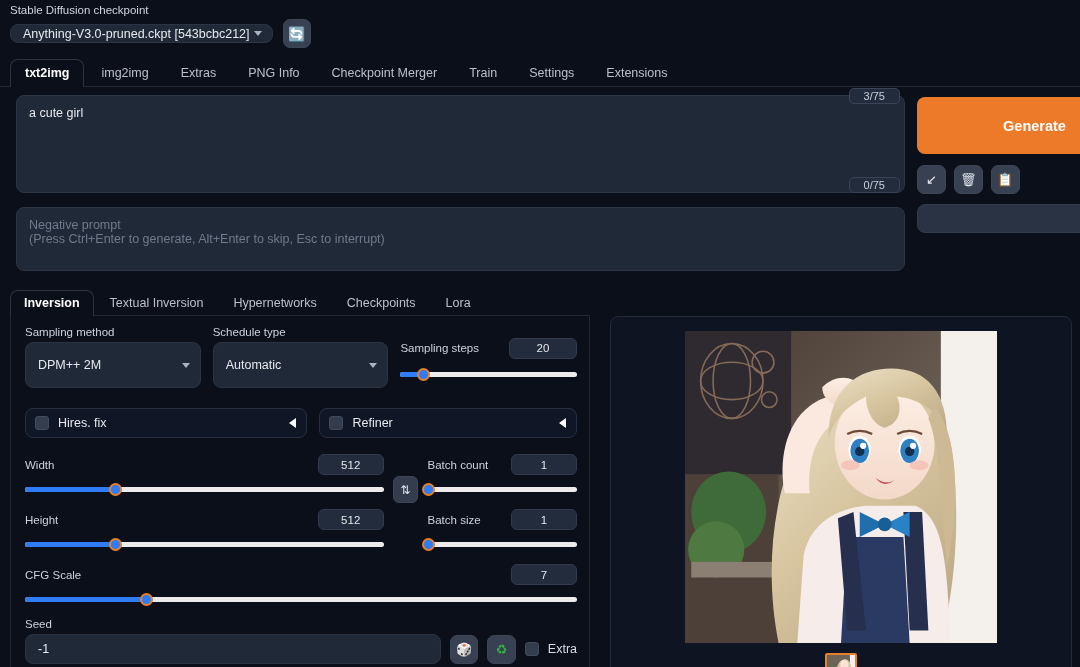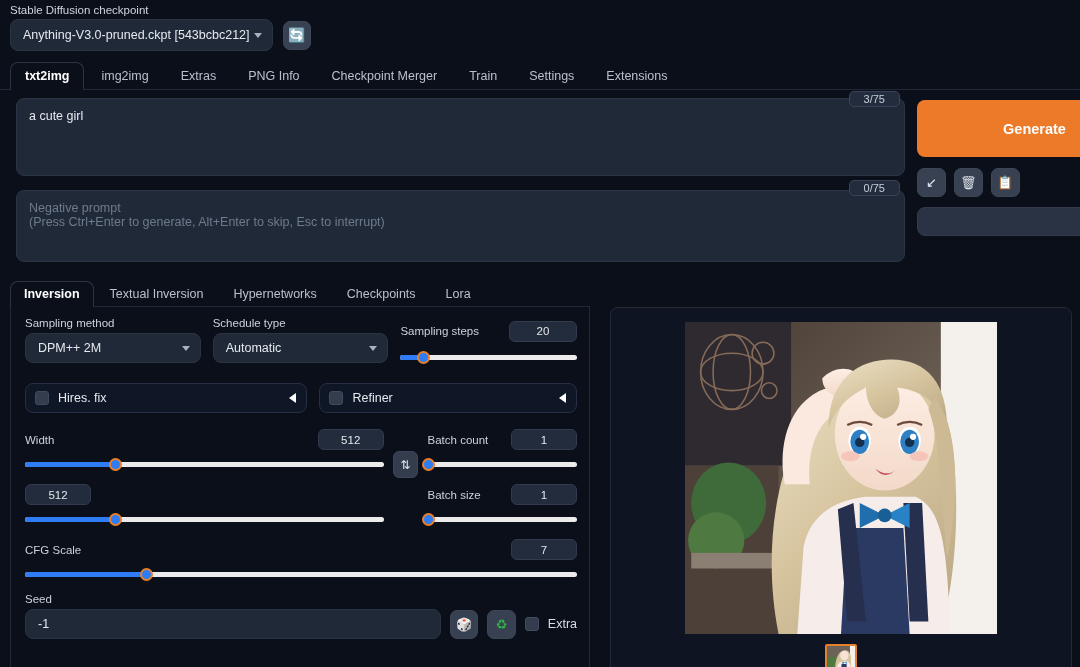--- a/index.html
+++ b/index.html
@@ -10,21 +10,21 @@
     color: #d9dde5;
     overflow: hidden;
   }
   .app { position: relative; width: 1080px; height: 667px; }
 
   
   .topbar { padding: 4px 0 0 10px; }
   .topbar-label { font-size: 11.5px; color: #cfd4de; margin-bottom: 3px; }
   .ckpt-row { display: flex; align-items: center; gap: 10px; }
   .ckpt-select {
-    width: 263px; height: 32px;
+    width: 263px; height: 19px;
     background: #1f2937; border: 1px solid #2b3443; border-radius: 8px;
     display: flex; align-items: center; padding: 0 10px 0 12px;
     font-size: 12.5px; color: #e6e9ef; cursor: pointer;
   }
   .ckpt-select .val { flex: 1; white-space: nowrap; overflow: hidden; }
   .caret { width: 0; height: 0; border-left: 4px solid transparent;
            border-right: 4px solid transparent; border-top: 5px solid #aab2c0; }
   .icon-btn {
     width: 28px; height: 29px; border-radius: 7px;
     background: #374151; border: 1px solid #3d4655;
@@ -50,22 +50,22 @@
 
   
   .prompt-wrap { display: flex; padding: 8px 0 0 16px; gap: 12px; }
   .prompt-col { width: 889px; position: relative; }
   .ta {
     width: 889px; background: #202938;
     border: 1px solid #2c3546; border-radius: 8px;
     color: #e6e9ef; font-size: 12.5px; font-family: "Liberation Sans", sans-serif;
     padding: 10px 12px; resize: none; outline: none; display: block;
   }
-  #prompt-textarea { height: 78px; }
-  #negative-textarea { height: 72px; margin-top: 14px; color:#e6e9ef; }
+  #prompt-textarea { height: 98px; }
+  #negative-textarea { height: 64px; margin-top: 14px; color:#e6e9ef; }
   .ta::placeholder { color: #6f7a8c; }
   .token-badge {
     position: absolute; right: 5px;
     background: #232c3c; border: 1px solid #3a4458; border-radius: 5px;
     font-size: 11px; color: #c7cedb; padding: 1px 14px; z-index: 5;
   }
   #tok-pos { top: -7px; }
   #tok-neg { top: 82px; }
 
   
@@ -110,21 +110,21 @@
   .body-row { display: flex; }
   .left-panel {
     width: 580px; margin-left: 10px; padding: 10px 12px 0 14px;
     border: 1px solid #222a38; border-top: none;
     border-radius: 0 0 8px 8px; min-height: 370px;
   }
   .lbl { font-size: 11.5px; color: #ccd2dc; margin-bottom: 4px; }
 
   .row { display: flex; }
   .dd {
-    height: 30px; background: #1f2937; border: 1px solid #2b3443;
+    height: 46px; background: #1f2937; border: 1px solid #2b3443;
     border-radius: 8px; display: flex; align-items: center;
     padding: 0 10px 0 12px; font-size: 12.5px; color: #e6e9ef; cursor: pointer;
   }
   .dd .val { flex: 1; }
 
   .num-box {
     background: #232c3c; border: 1px solid #323c4e; border-radius: 6px;
     height: 21px; font-size: 11.5px; color: #e3e7ee;
     display: flex; align-items: center; justify-content: center; cursor: text;
   }
@@ -287,20 +287,21 @@
           <div style="display:flex;align-items:center;">
             <div class="lbl" style="flex:1;margin-bottom:0;">Width</div>
             <div class="num-box" style="width:66px;">512</div>
           </div>
           <div class="slider" style="margin-top:12px;">
             <div class="fill" id="sl-w-fill" style="width: 25%;"></div>
               <div class="thumb" id="sl-w-thumb" style="left: 25%;"></div>
           </div>
 
           <div style="display:flex;align-items:center;margin-top:17px;">
+            <div class="lbl" style="flex:1;margin-bottom:0;">Height</div>
             <div class="num-box" style="width:66px;">512</div>
           </div>
           <div class="slider" style="margin-top:12px;">
             <div class="fill" id="sl-h-fill" style="width: 25%;"></div>
               <div class="thumb" id="sl-h-thumb" style="left: 25%;"></div>
           </div>
         </div>
 
         <div style="width:44px;display:flex;justify-content:center;padding-top:22px;">
           <div class="swap-btn">

